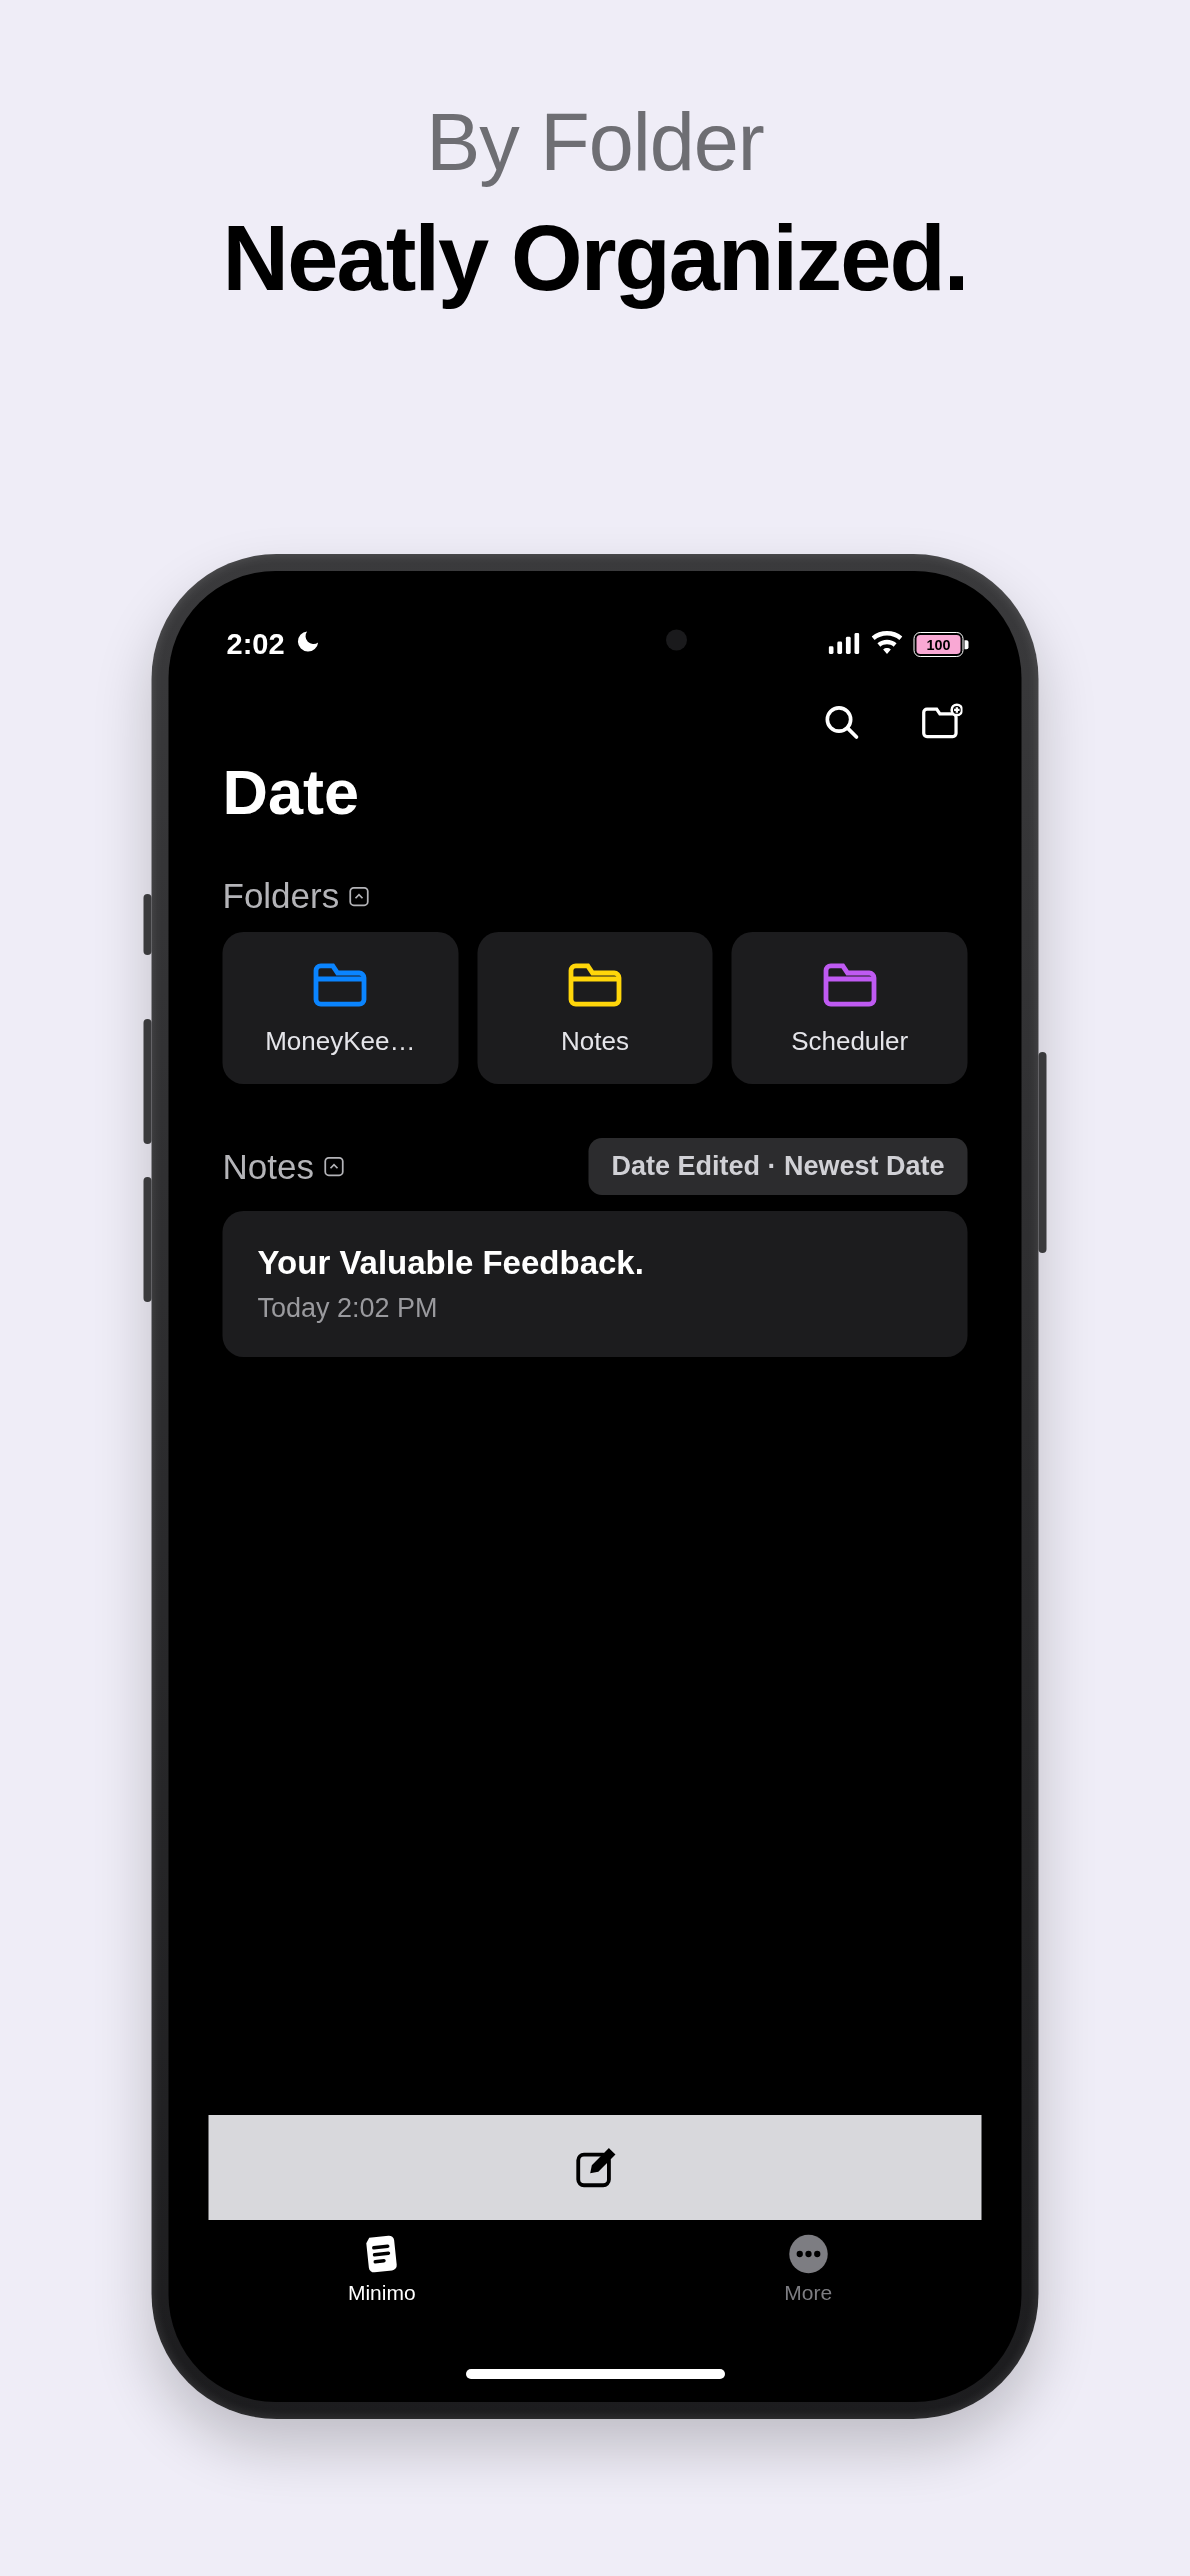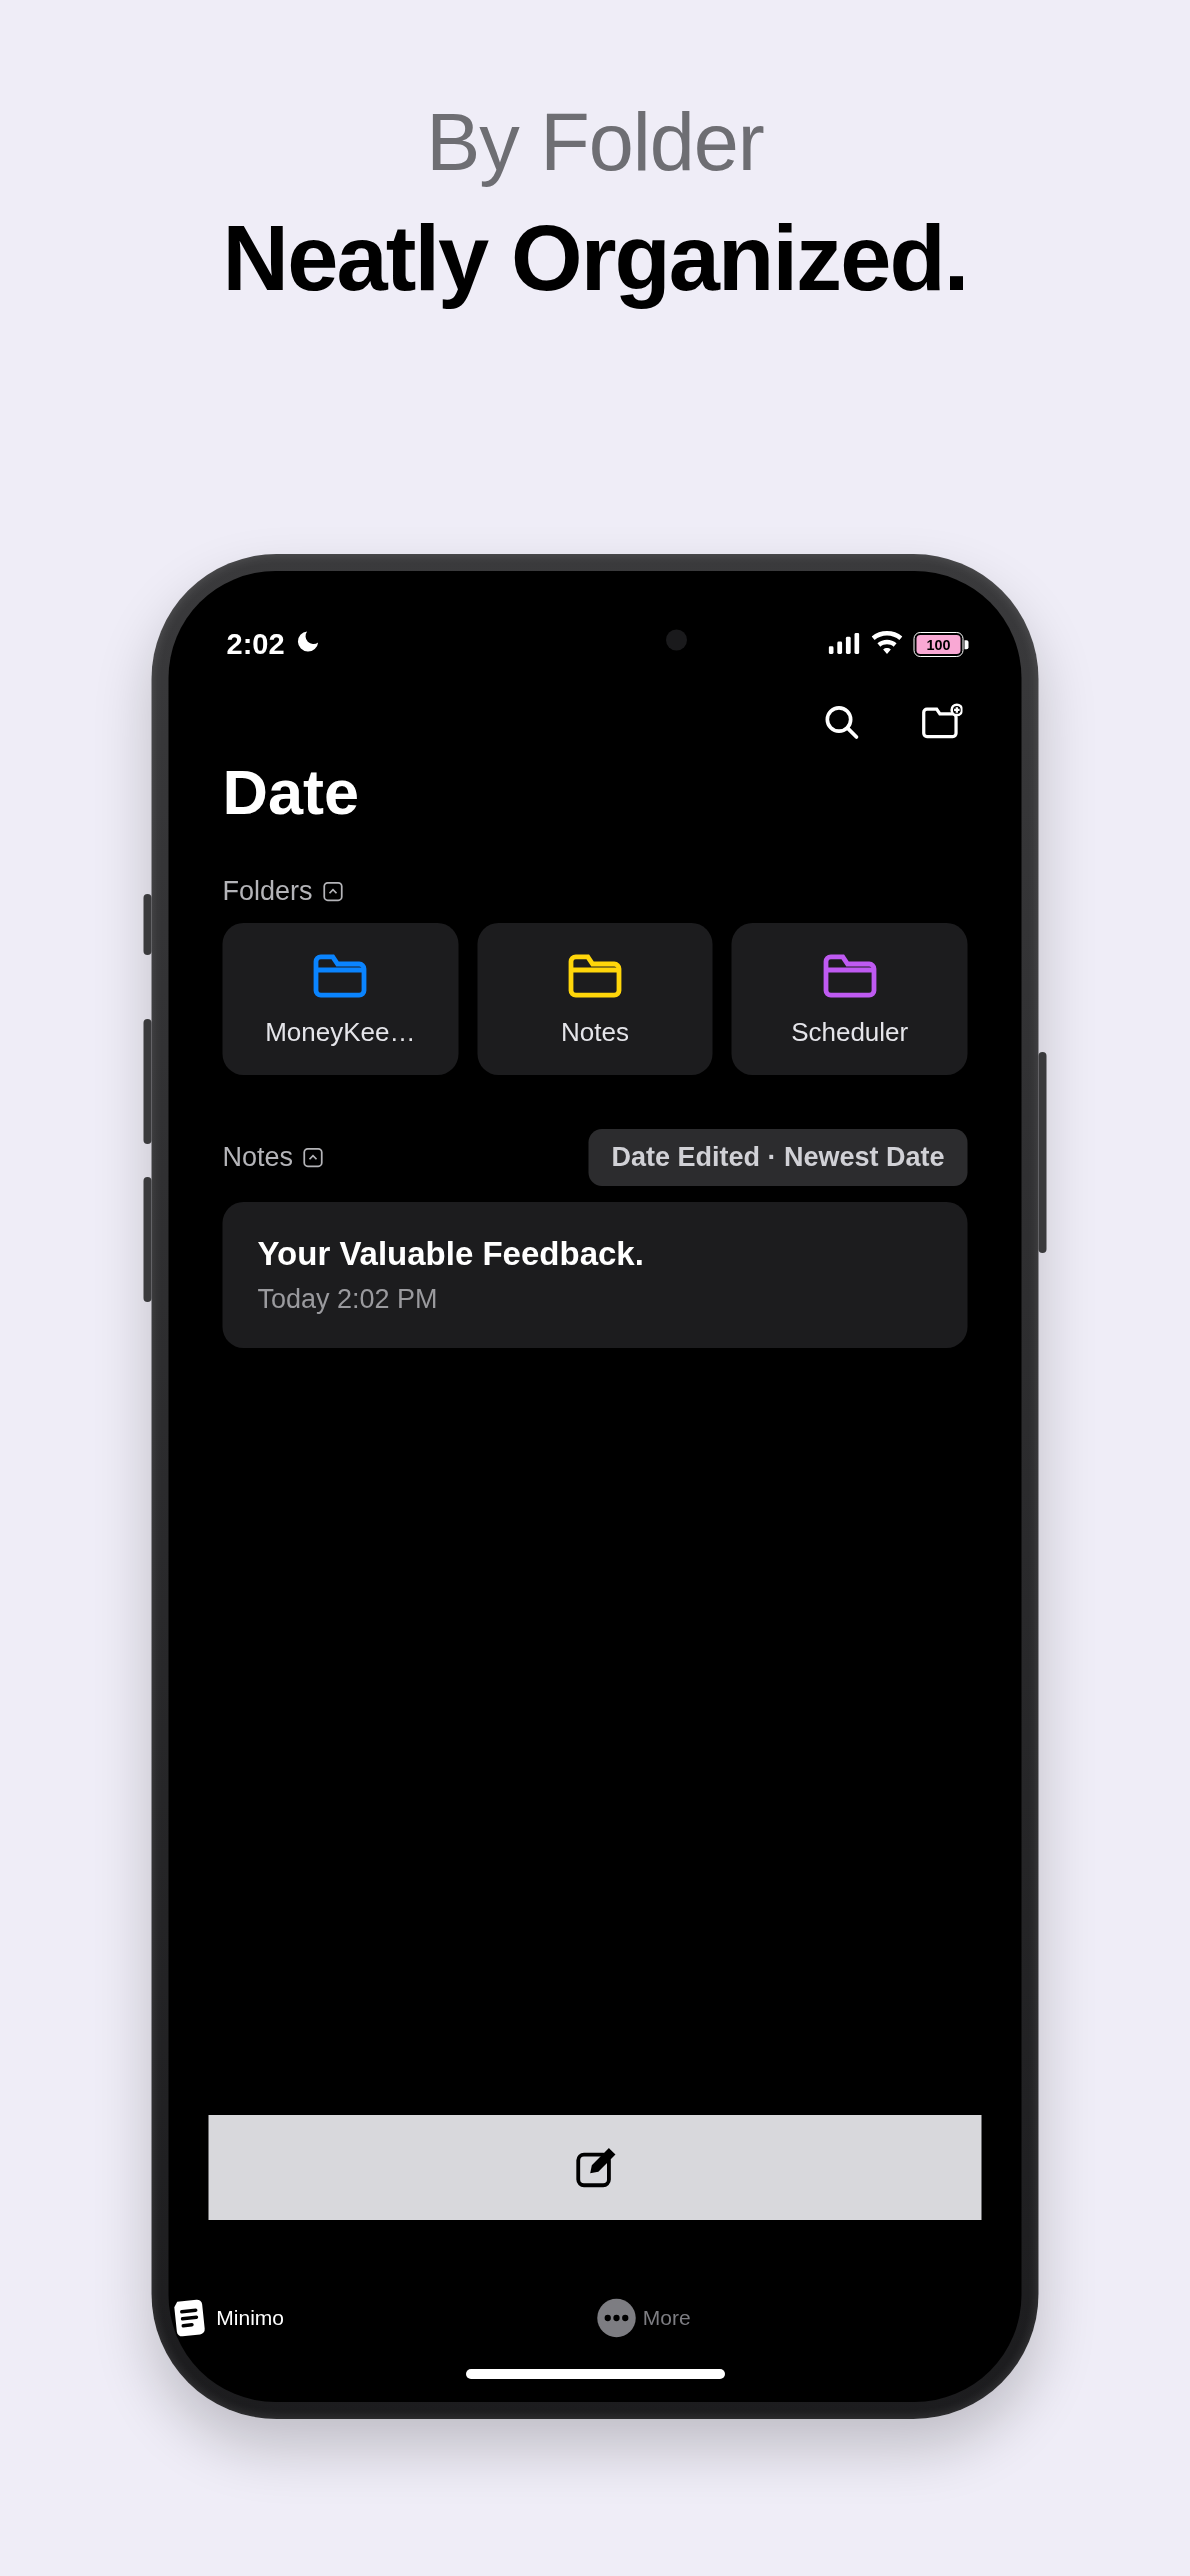--- a/index.html
+++ b/index.html
@@ -138,21 +138,21 @@
     padding: 3.8px 54px 27px;
   }
 
   .section-header {
     display: flex;
     justify-content: space-between;
     align-items: center;
     padding: 21px 54px 15.3px;
   }
   .section-label {
-    font-size: 27px;
+    font-size: 35px;
     color: #b4b4b8;
     display: flex;
     align-items: center;
     gap: 9.6px;
   }
   .sort-pill {
     font-size: 27px;
     font-weight: 600;
     color: #d1d1d6;
     background: #2c2c2e;
@@ -206,21 +206,21 @@
 
   
   .tab-bar {
     height: 182px;
     display: flex;
     padding-top: 13.4px;
   }
   .tab {
     flex: 1;
     display: flex;
-    flex-direction: row;
+    flex-direction: column;
     align-items: center;
     gap: 5.8px;
   }
   .tab-label { font-size: 21px; }
   .tab.active .tab-label { color:#fff; }
   .tab.inactive { color:#7d7d82; }
   .tab.inactive .tab-label { color:#7d7d82; }
 
   .home-indicator {
     position:absolute;

